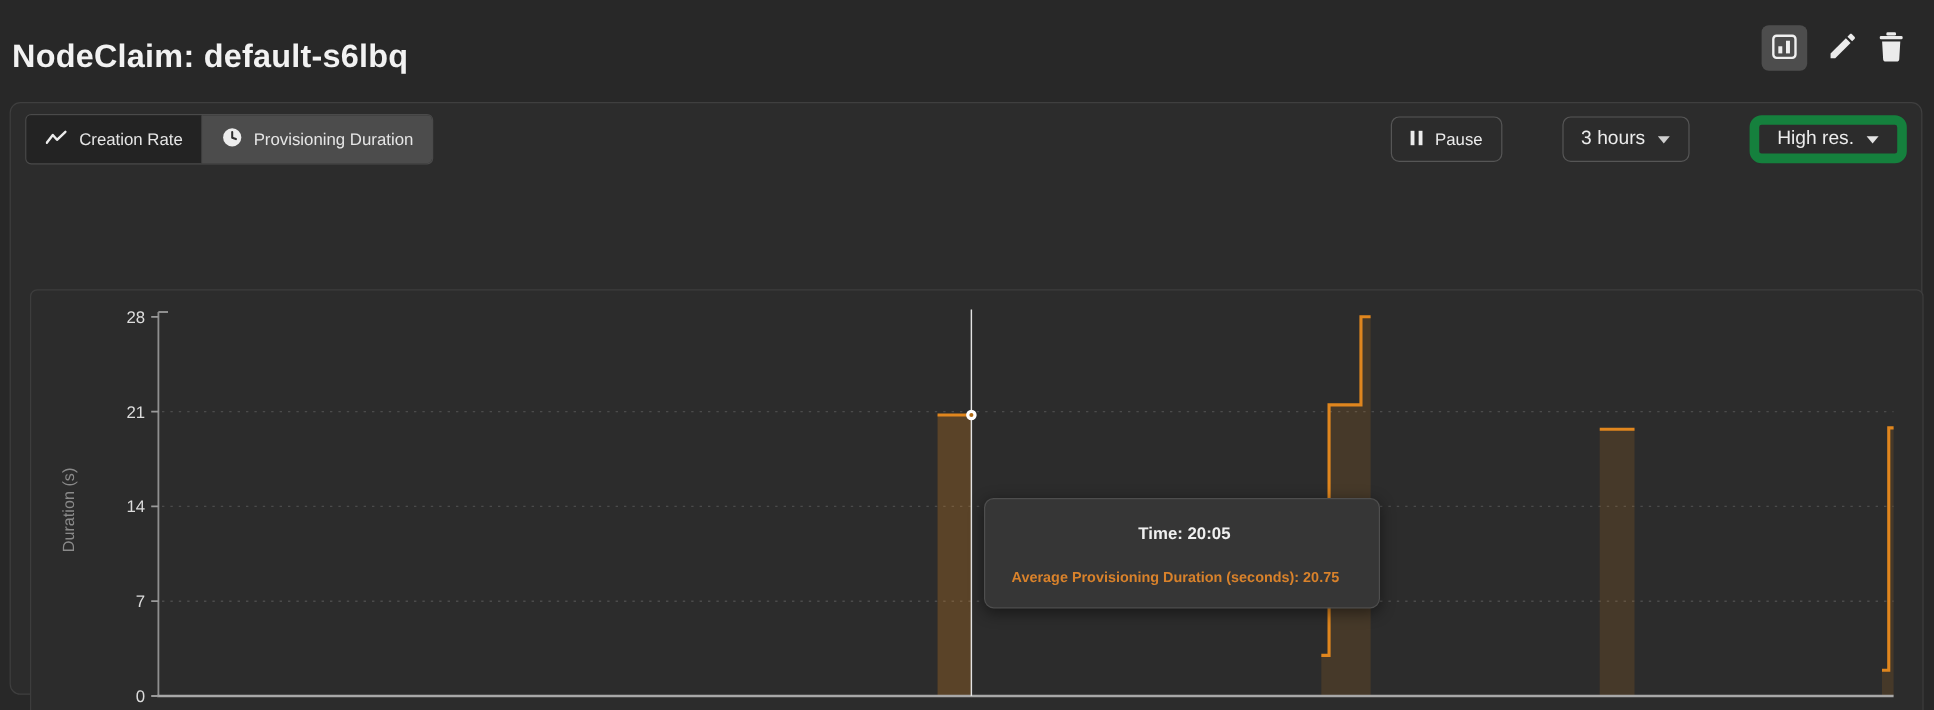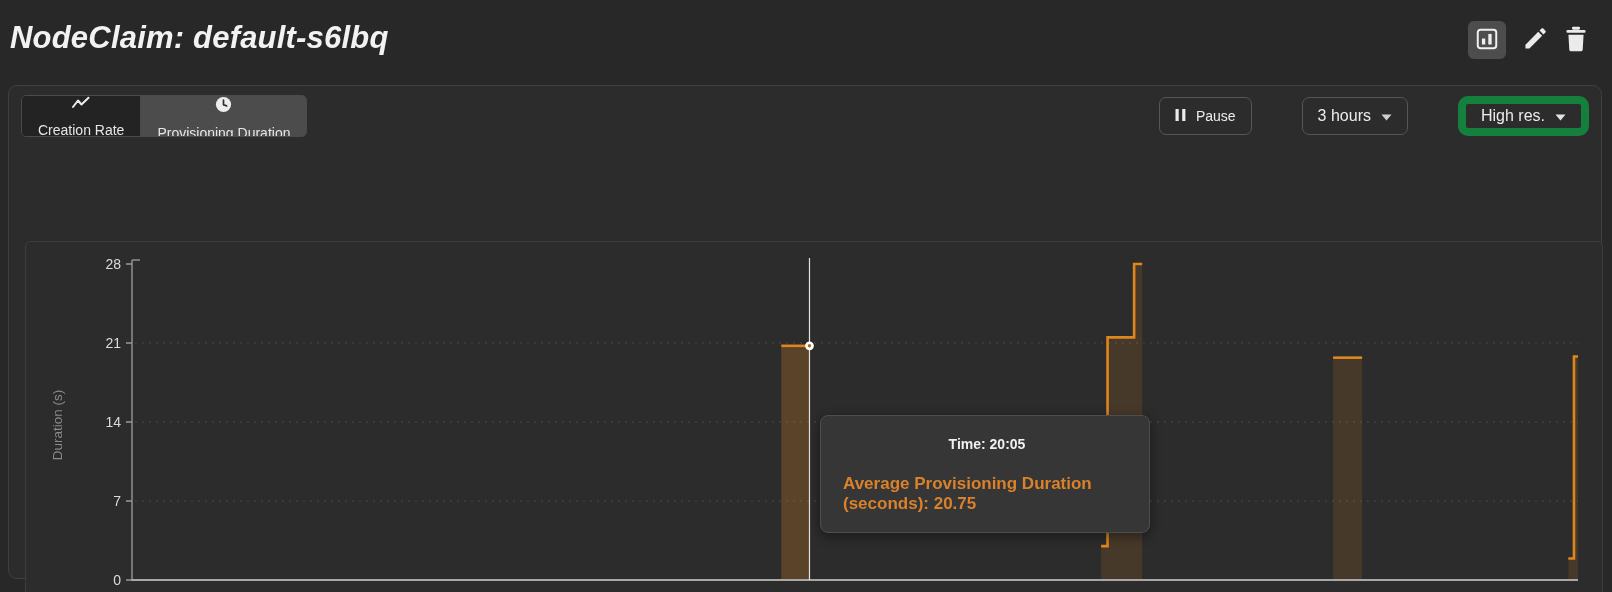--- a/index.html
+++ b/index.html
@@ -1,43 +1,43 @@
 <!DOCTYPE html>
 <html><head>
 <meta charset="utf-8">
 <style>
   html,body{margin:0;padding:0;background:#222;}
   .page{position:relative;width:1612px;height:592px;background:#282828;overflow:hidden;
         font-family:"Liberation Sans",sans-serif;color:#ececec;}
-  .title{position:absolute;left:10px;top:20px;font-size:31px;font-weight:700;color:#f2f2f2;letter-spacing:.2px;font-style:italic;}
+  .title{position:absolute;left:10px;top:32px;font-size:27px;font-weight:700;color:#f2f2f2;letter-spacing:.2px;}
   .header-actions{position:absolute;top:21px;right:24px;display:flex;align-items:center;gap:16px;}
   .icon-btn{display:flex;align-items:center;justify-content:center;background:none;border:none;padding:0;cursor:pointer;}
   .icon-btn.boxed{width:38px;height:38px;background:#4d4d4d;border-radius:6px;}
   .panel{position:absolute;left:8px;top:85px;width:1594px;height:494px;border:1px solid #3f3f3f;
          border-radius:9px;background:#2c2c2c;box-sizing:border-box;}
   .toolbar{position:absolute;left:12px;right:12px;top:9px;height:42px;display:flex;align-items:center;}
   .tabs{display:flex;border:1px solid #4a4a4a;border-radius:5px;overflow:hidden;height:40px;}
   .tab{display:flex;align-items:center;gap:9px;padding:0 16px;font-size:14px;font-weight:500;
-       color:#e6e6e6;background:#232323;cursor:pointer;white-space:nowrap;flex-direction:column;}
+       color:#e6e6e6;background:#232323;cursor:pointer;white-space:nowrap;}
   .tab + .tab{border-left:1px solid #4a4a4a;}
   .tab.active{background:#4c4c4c;}
   .controls{margin-left:auto;display:flex;align-items:center;gap:10px;}
   .btn{display:flex;align-items:center;gap:10px;background:#2c2c2c;border:1px solid #565656;
        border-radius:7px;color:#ececec;padding:0 15px;height:38px;font-size:14px;cursor:pointer;
        font-family:"Liberation Sans",sans-serif;white-space:nowrap;}
   .btn.range,.btn.res{font-size:16px;margin-left:40px;}
   .btn.res{border:8px solid #15803d;border-radius:10px;height:40px;}
   .chart-card{position:absolute;left:16px;top:155px;width:1578px;height:413px;border:1px solid #3d3d3d;
               border-radius:6px;background:#2c2c2c;box-sizing:border-box;}
   .chart-card svg.plot{position:absolute;left:0;top:0;}
   .tooltip{position:absolute;left:794px;top:173px;width:288px;padding:20px 18px 18px 22px;
            background:#363636;border:1px solid #4e4e4e;border-radius:8px;
            box-shadow:0 3px 12px rgba(0,0,0,.45);z-index:5;}
   .tooltip .tt-time{font-size:14px;font-weight:700;color:#f0f0f0;margin-bottom:22px;text-align:center;}
-  .tooltip .tt-series{font-size:17px;font-weight:700;}
+  .tooltip .tt-series{font-size:12px;font-weight:700;}
 </style>
 </head>
 <body>
 
 <div class="page">
 
   <div class="title">NodeClaim: default-s6lbq</div>
 
   <div class="header-actions">
     <button class="icon-btn boxed">

